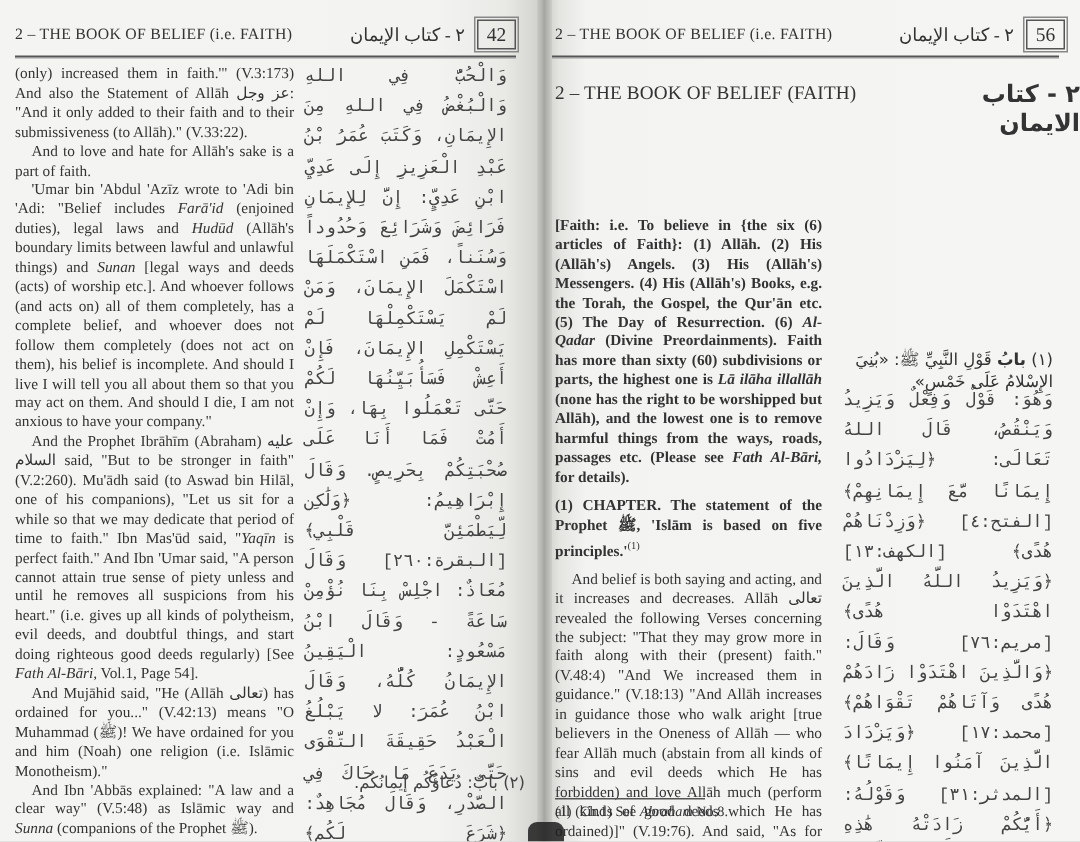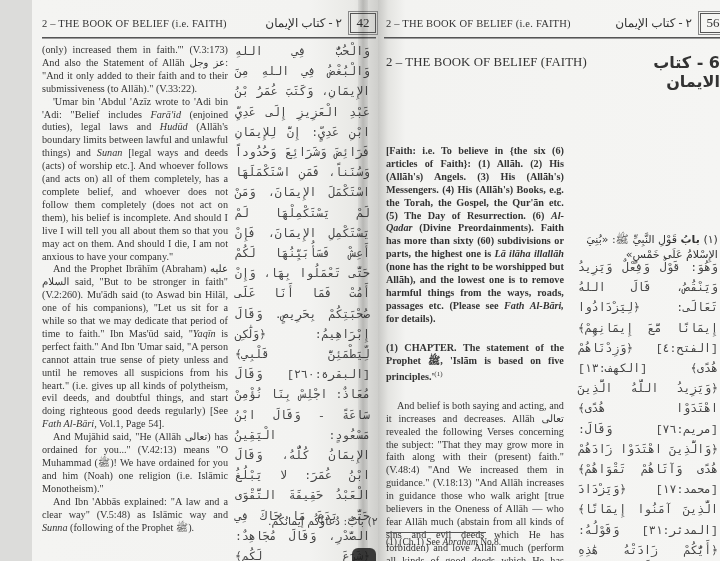--- a/index.html
+++ b/index.html
@@ -1,19 +1,19 @@
 <!DOCTYPE html>
 <html><head>
 <meta charset="utf-8">
 <style>
   * { box-sizing: border-box; margin: 0; padding: 0; }
   html, body { width: 720px; height: 561px; overflow: hidden; background: #dcdcda; }
   body { font-family: "Liberation Serif", serif; color: #2a2a2a; position: relative; }
 
-  .spread { position: absolute; left: 0; top: 0; width: 720px; height: 561px; display: flex; padding-left: 32px; }
+  .spread { position: absolute; left: 0; top: 0; width: 720px; height: 561px; display: flex; }
 
   .page { position: relative; height: 561px; overflow: hidden; }
   .page-left {
     width: 362px;
     background: linear-gradient(to right, #f4f4f2 0%, #f3f3f1 80%, #e9e9e6 93%, #cfcfcc 100%);
   }
   .page-right {
     width: 358px;
     background: linear-gradient(to right, #c8c8c5 0%, #e4e4e1 3%, #f3f3f1 8%, #f5f5f3 100%);
   }
@@ -28,21 +28,21 @@
     border: 1.5px solid #555; outline: 1px solid #888; outline-offset: 1px;
     font-size: 13px; width: 26px; height: 20px; display: flex; align-items: center; justify-content: center; color: #333;
   }
   .rule-top { position: absolute; height: 2px; border-top: 1.5px solid #555; border-bottom: 0.5px solid #999; }
   .page-left .rule-top { top: 37px; left: 10px; width: 334px; }
   .page-right .rule-top { top: 37px; left: 6px; width: 338px; }
 
   .col { position: absolute; font-size: 10.2px; line-height: 12.9px; text-align: justify; color: #333; }
   .col p { margin: 0; }
   .col .ind { text-indent: 11px; }
-  .col .gap { margin-top: 16px; }
+  .col .gap { margin-top: 6px; }
   .col i { }
   .col b { font-weight: bold; }
 
   .ar-col { position: absolute; direction: rtl; text-align: justify; font-family: Liberation Mono, monospace; font-size: 11.5px; line-height: 20.2px; color: #444; }
 
   .page-left .en-col { left: 10px; top: 44px; width: 186px; }
   .page-left .ar-col { left: 203px; top: 42px; width: 135px; }
   .page-right .ar-col { left: 200px; top: 258px; width: 140px; }
 
   .book-title-en { position: absolute; left: 8px; top: 55px; font-size: 12.8px; letter-spacing: 0.1px; color: #333; }
@@ -70,42 +70,43 @@
     <div class="run-head">
       <span class="en">2 – THE BOOK OF BELIEF (i.e. FAITH)</span>
       <span style="flex:1"></span>
       <span class="ar" style="margin-right:8px">٢ - كتاب الإيمان</span>
       <span class="pageno">42</span>
     </div>
     <div class="rule-top"></div>
 
     <div class="col en-col">
       <p>(only) increased them in faith.'" (V.3:173) And also the Statement of Allāh عز وجل: "And it only added to their faith and to their submissiveness (to Allāh)." (V.33:22).</p>
+      <p class="ind">And to love and hate for Allāh's sake is a part of faith.</p>
       <p class="ind"><span>'Umar bin 'Abdul 'Azīz wrote to 'Adi bin 'Adi: "Belief includes </span><i>Farā'id</i><span> (enjoined duties), legal laws and </span><i>Hudūd</i><span> (Allāh's boundary limits between lawful and unlawful things) and </span><i>Sunan</i><span> [legal ways and deeds (acts) of worship etc.]. And whoever follows (and acts on) all of them completely, has a complete belief, and whoever does not follow them completely (does not act on them), his belief is incomplete. And should I live I will tell you all about them so that you may act on them. And should I die, I am not anxious to have your company."</span></p>
       <p class="ind"><span>And the Prophet Ibrāhīm (Abraham) عليه السلام said, "But to be stronger in faith" (V.2:260). Mu'ādh said (to Aswad bin Hilāl, one of his companions), "Let us sit for a while so that we may dedicate that period of time to faith." Ibn Mas'ūd said, "</span><i>Yaqīn</i><span> is perfect faith." And Ibn 'Umar said, "A person cannot attain true sense of piety unless and until he removes all suspicions from his heart." (i.e. gives up all kinds of polytheism, evil deeds, and doubtful things, and start doing righteous good deeds regularly) [See </span><i>Fath Al-Bāri,</i><span> Vol.1, Page 54].</span></p>
       <p class="ind">And Mujāhid said, "He (Allāh تعالى) has ordained for you..." (V.42:13) means "O Muhammad (ﷺ)! We have ordained for you and him (Noah) one religion (i.e. Islāmic Monotheism)."</p>
-      <p class="ind"><span>And Ibn 'Abbās explained: "A law and a clear way" (V.5:48) as Islāmic way and </span><i>Sunna</i><span> (following of the Prophet ﷺ).</span></p>
+      <p class="ind"><span>And Ibn 'Abbās explained: "A law and a clear way" (V.5:48) as Islāmic way and </span><i>Sunna</i><span> (companions of the Prophet ﷺ).</span></p>
 
     </div>
 
     <div class="ar-col">وَالْحُبُّ فِي اللهِ وَالْبُغْضُ فِي اللهِ مِنَ الإِيمَانِ، وَكَتَبَ عُمَرُ بْنُ عَبْدِ الْعَزِيزِ إِلَى عَدِيِّ ابْنِ عَدِيٍّ: إِنَّ لِلإِيمَانِ فَرَائِضَ وَشَرَائِعَ وَحُدُوداً وَسُنَناً، فَمَنِ اسْتَكْمَلَهَا اسْتَكْمَلَ الإِيمَانَ، وَمَنْ لَمْ يَسْتَكْمِلْهَا لَمْ يَسْتَكْمِلِ الإِيمَانَ، فَإِنْ أَعِشْ فَسَأُبَيِّنُهَا لَكُمْ حَتَّى تَعْمَلُوا بِهَا، وَإِنْ أَمُتْ فَمَا أَنَا عَلَى صُحْبَتِكُمْ بِحَرِيصٍ. وَقَالَ إِبْرَاهِيمُ: ﴿وَلَٰكِن لِّيَطْمَئِنَّ قَلْبِي﴾ [البقرة:٢٦٠] وَقَالَ مُعَاذٌ: اجْلِسْ بِنَا نُؤْمِنْ سَاعَةً - وَقَالَ ابْنُ مَسْعُودٍ: الْيَقِينُ الإِيمَانُ كُلُّهُ، وَقَالَ ابْنُ عُمَرَ: لا يَبْلُغُ الْعَبْدُ حَقِيقَةَ التَّقْوَى حَتَّى يَدَعَ مَا حَاكَ فِي الصَّدْرِ، وَقَالَ مُجَاهِدٌ: ﴿شَرَعَ لَكُم﴾ [الشورى:١٣] أَوْصَيْنَاكَ يَا مُحَمَّدُ وَإِيَّاهُ دِيناً وَاحِداً، وَقَالَ ابْنُ عَبَّاسٍ: ﴿شِرْعَةً وَمِنْهَاجاً﴾ [المائدة:٤٨] سَبِيلاً وَسُنَّةً.</div>
     <div class="chapter2-ar">(٢) بابٌ: دُعاؤُكُم إيمانُكُم.</div>
   </div>
 
   <div class="page page-right">
     <div class="run-head">
       <span class="en">2 – THE BOOK OF BELIEF (i.e. FAITH)</span>
       <span style="flex:1"></span>
       <span class="ar" style="margin-right:8px">٢ - كتاب الإيمان</span>
       <span class="pageno">56</span>
     </div>
     <div class="rule-top"></div>
 
     <div class="book-title-en">2 – THE BOOK OF BELIEF (FAITH)</div>
-    <div class="book-title-ar">6 - كتاب الايمان</div>
+    <div class="book-title-ar">٢ - كتاب الايمان</div>
 
     <div class="col faith-intro">
       <p style="font-weight:bold"><span>[Faith: i.e. To believe in {the six (6) articles of Faith}: (1) Allāh. (2) His (Allāh's) Angels. (3) His (Allāh's) Messengers. (4) His (Allāh's) Books, e.g. the Torah, the Gospel, the Qur'ān etc. (5) The Day of Resurrection. (6) </span><i>Al-Qadar</i><span> (Divine Preordainments). Faith has more than sixty (60) subdivisions or parts, the highest one is </span><i>Lā ilāha illallāh</i><span> (none has the right to be worshipped but Allāh), and the lowest one is to remove harmful things from the ways, roads, passages etc. (Please see </span><i>Fath Al-Bāri,</i><span> for details).</span></p>
       <p class="gap"><b>(1) CHAPTER.</b><b> The statement of the Prophet ﷺ, 'Islām is based on five principles.'</b><sup style="font-size:7px">(1)</sup></p>
       <p class="ind gap">And belief is both saying and acting, and it increases and decreases. Allāh تعالى revealed the following Verses concerning the subject: "That they may grow more in faith along with their (present) faith." (V.48:4) "And We increased them in guidance." (V.18:13) "And Allāh increases in guidance those who walk aright [true believers in the Oneness of Allāh — who fear Allāh much (abstain from all kinds of sins and evil deeds which He has forbidden) and love Allāh much (perform all kinds of good deeds which He has ordained)]" (V.19:76). And said, "As for those who accept guidance, He (i.e. Allāh عز وجل) increases their guidance and bestows on them their piety." (V.47:17) "And the believers may increase in faith." (V.74:31) "Which of you has had his faith increased by it? As for those who believe, it has increased their faith." (V.9:124) And also the Statement of Allāh تعالى: "Fear them. But it</p>
     </div>
 
     <div class="chapter-ar">
       <span>(١)</span>
       <b>بابُ</b>

